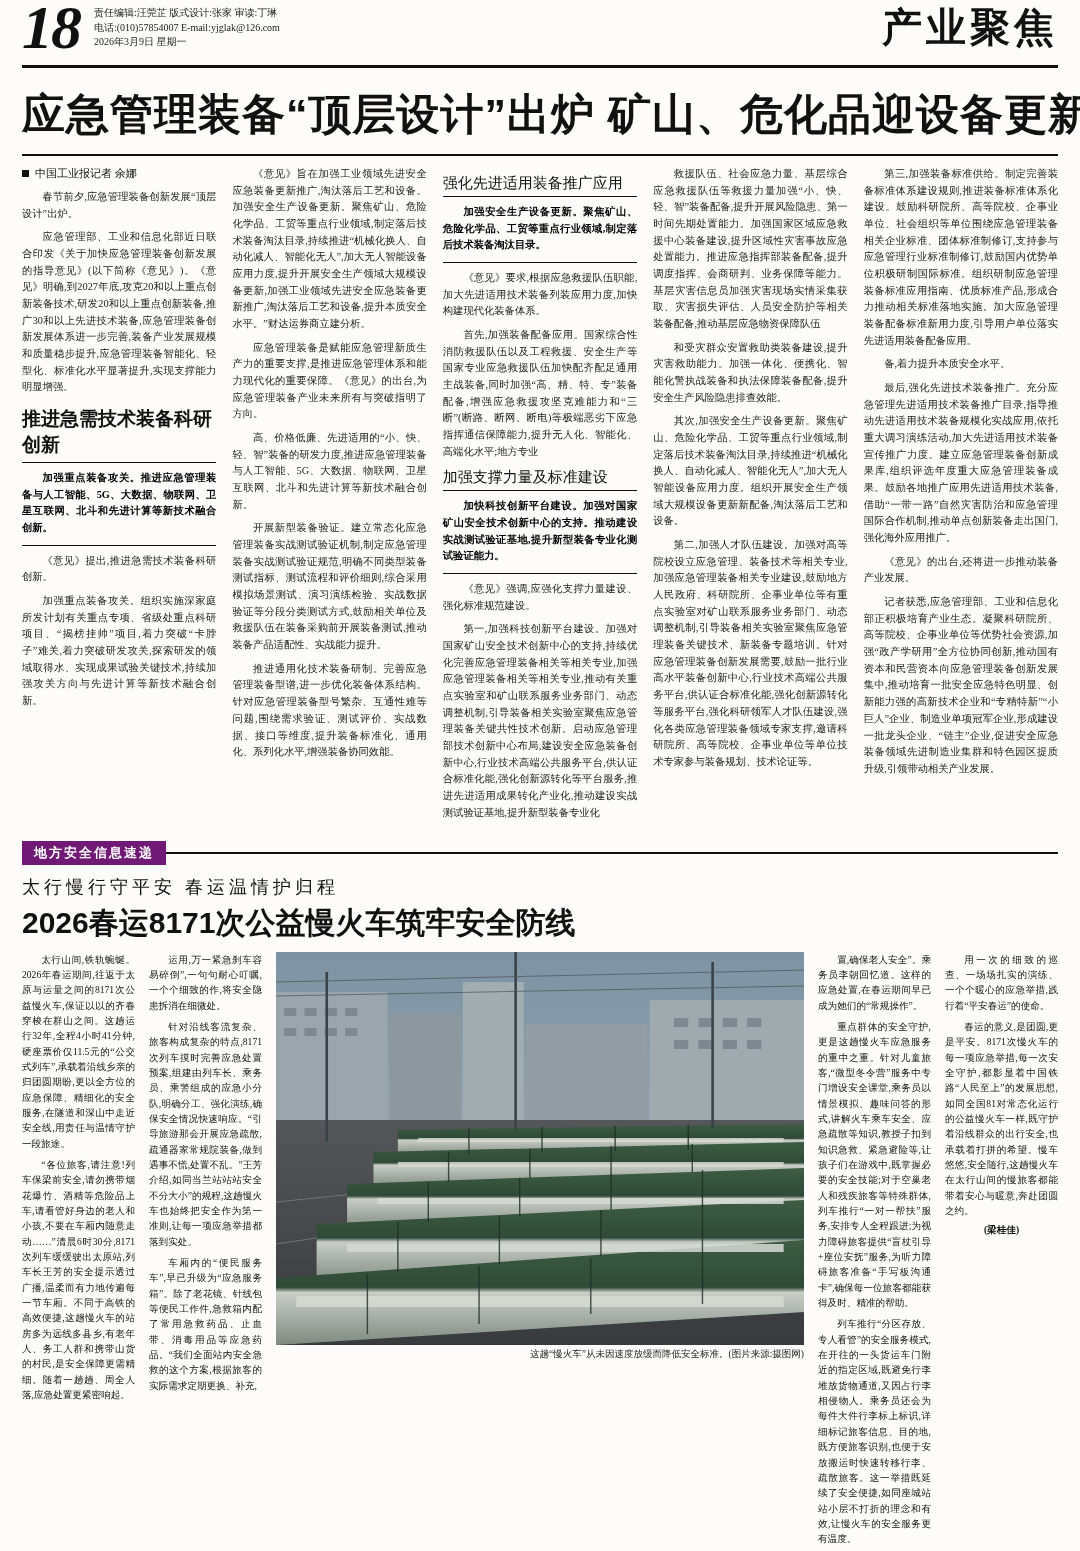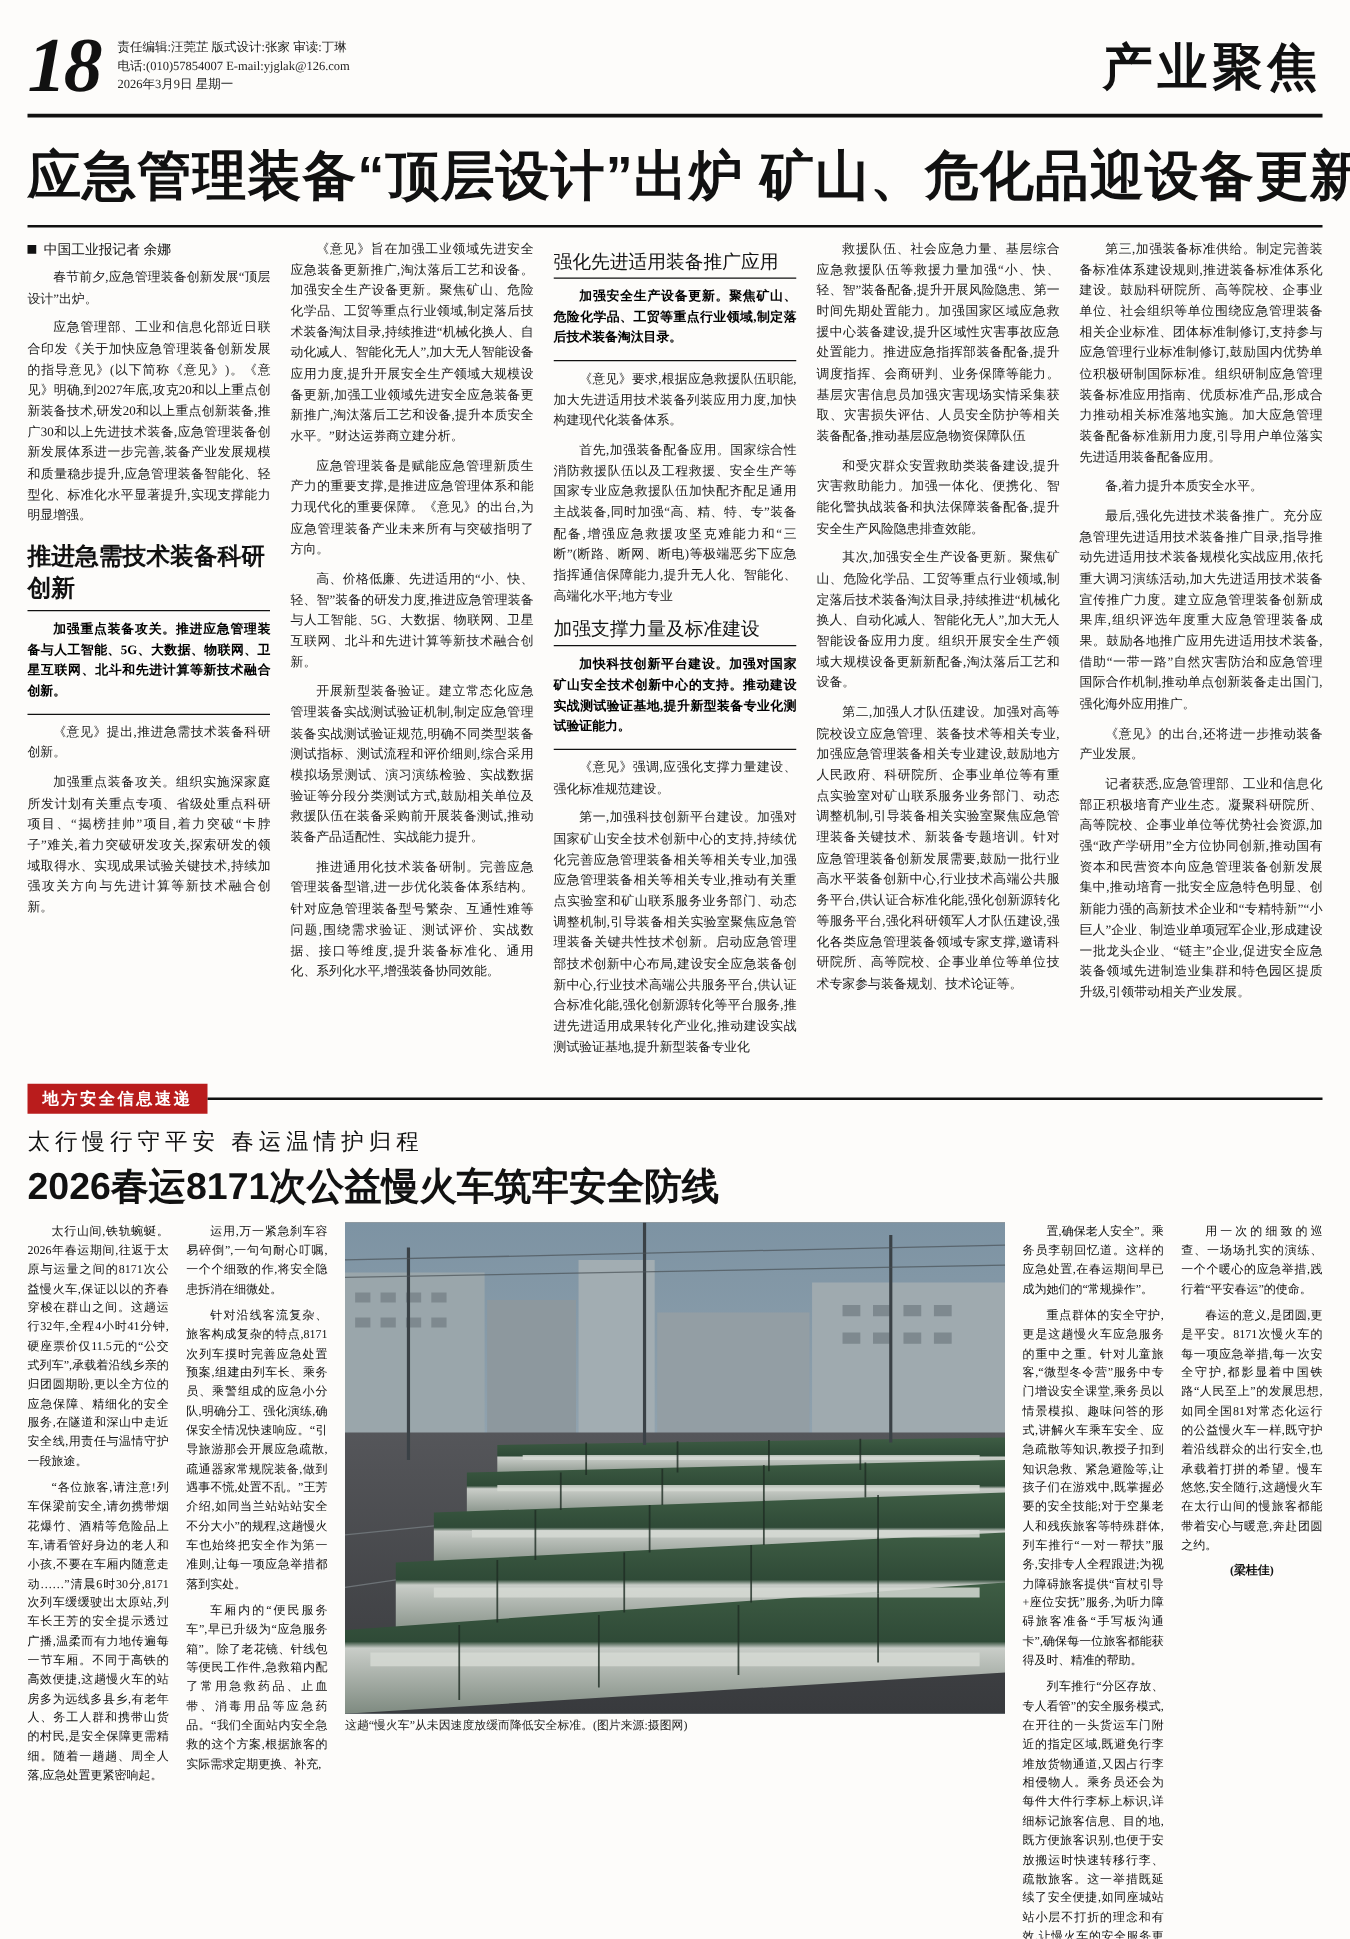--- a/index.html
+++ b/index.html
@@ -7,21 +7,21 @@
     width:1080px;height:1551px;
     background:#fdfcfa;
     font-family:"Liberation Serif","DejaVu Serif",serif;
     color:#111;
     position:relative;
     overflow:hidden;
   }
   .page{width:1080px;height:1551px;position:relative;padding:0 22px;box-sizing:border-box;}
 
   
-  .masthead{display:flex;align-items:flex-start;padding-top:26px;}
+  .masthead{display:flex;align-items:flex-start;padding-top:0;}
   .pagenum{
     font-family:"Liberation Serif",serif;
     font-size:62px;font-weight:bold;line-height:.9;
     letter-spacing:-2px;color:#111;margin-right:14px;
     font-style:italic;
   }
   .mast-info{flex:1;padding-top:6px;}
   .mast-info .line{font-size:10px;line-height:1.45;color:#222;}
   .mast-info .line.b{font-weight:bold;font-size:11px;}
   .section-title{
@@ -64,42 +64,42 @@
     margin:0 0 8px;text-indent:2em;font-weight:bold;color:#000;
   }
   .sep-line{border-top:1px solid #111;margin:5px 0 7px;}
 
   
   .band{
     margin-top:12px;
     display:flex;align-items:center;
   }
   .band-tag{
-    background:#b91c1c;color:#fff;font-size:13px;font-weight:bold;
+    background:#701a75;color:#fff;font-size:13px;font-weight:bold;
     padding:3px 12px;letter-spacing:2px;
     font-family:"Liberation Sans","DejaVu Sans",sans-serif;
   }
   .band-line{flex:1;height:2px;background:#111;}
 
   
   .art2{margin-top:10px;}
   .kicker{font-size:18px;letter-spacing:4px;margin-bottom:4px;font-family:"Liberation Sans","DejaVu Sans",sans-serif;}
   .head2{
     font-size:30px;font-weight:bold;letter-spacing:0px;margin:0 0 8px;
     font-family:"Liberation Sans","DejaVu Sans",sans-serif;
   }
   .art2-body{display:flex;gap:14px;}
   .txtcol{width:113px;}
   .txtcol p{font-size:9.6px;line-height:1.6;text-align:justify;margin:0 0 6px;text-indent:2em;}
   .photo-wrap{flex:1;}
   .photo{
     width:100%;height:393px;display:block;border:0;
     background:#2c3a44;
   }
-  .caption{font-size:9.5px;margin-top:3px;color:#222;}
+  .caption{font-size:9.5px;margin-top:3px;text-align:right;color:#222;}
   .sign{font-size:9.6px;text-align:center;font-weight:bold;margin-top:4px;}
 
   
   svg{display:block;}
 </style>
 </head>
 <body>
 
 <div class="page">
 

